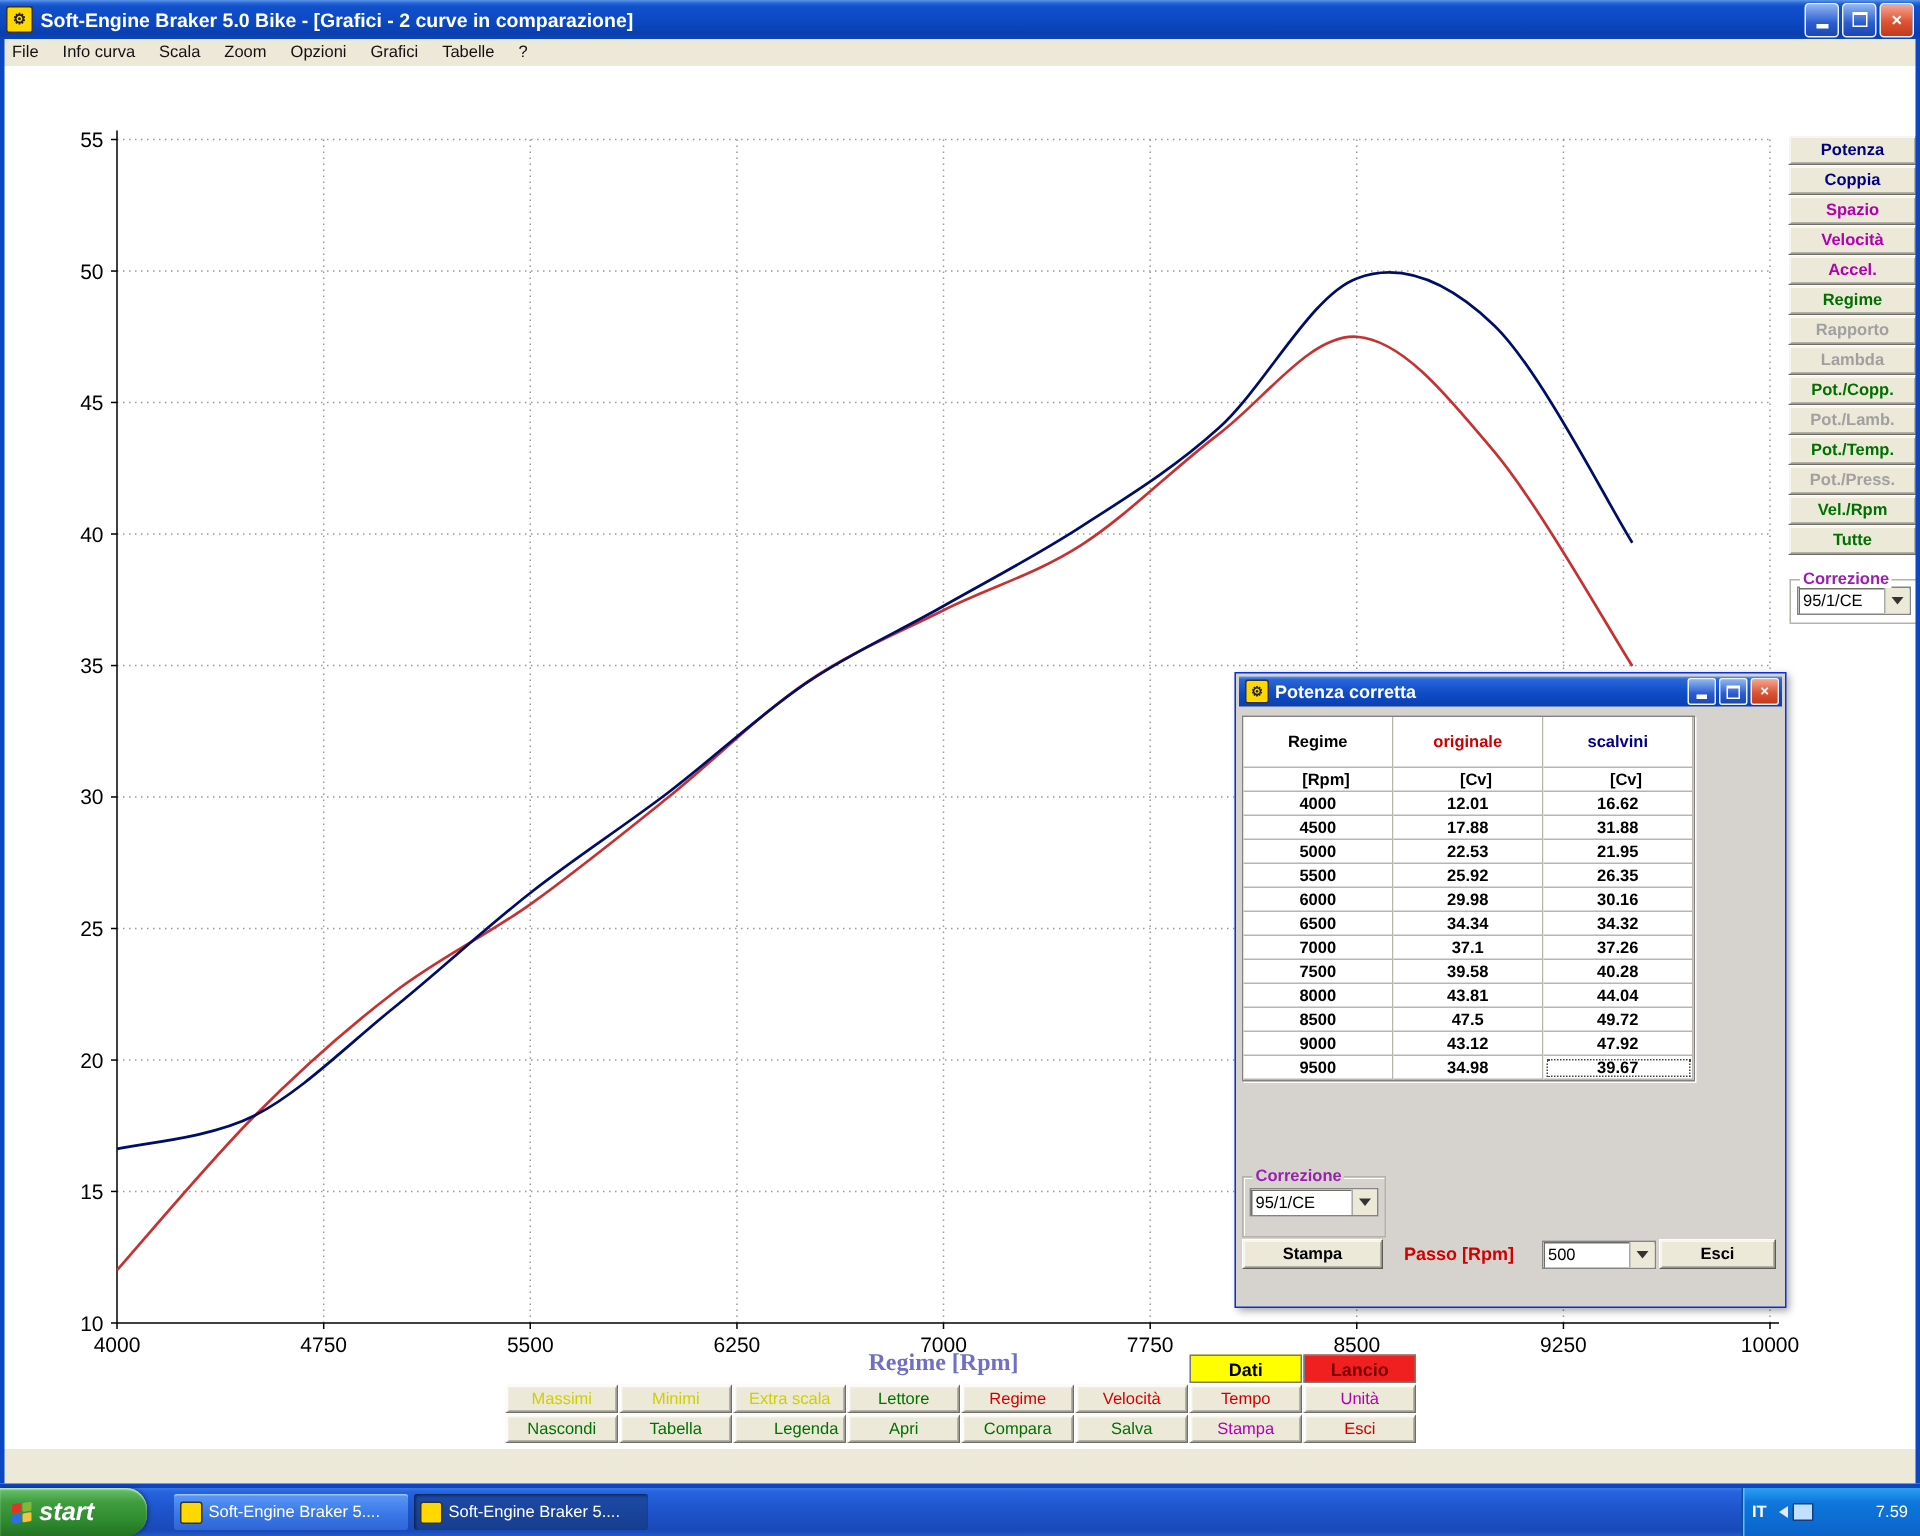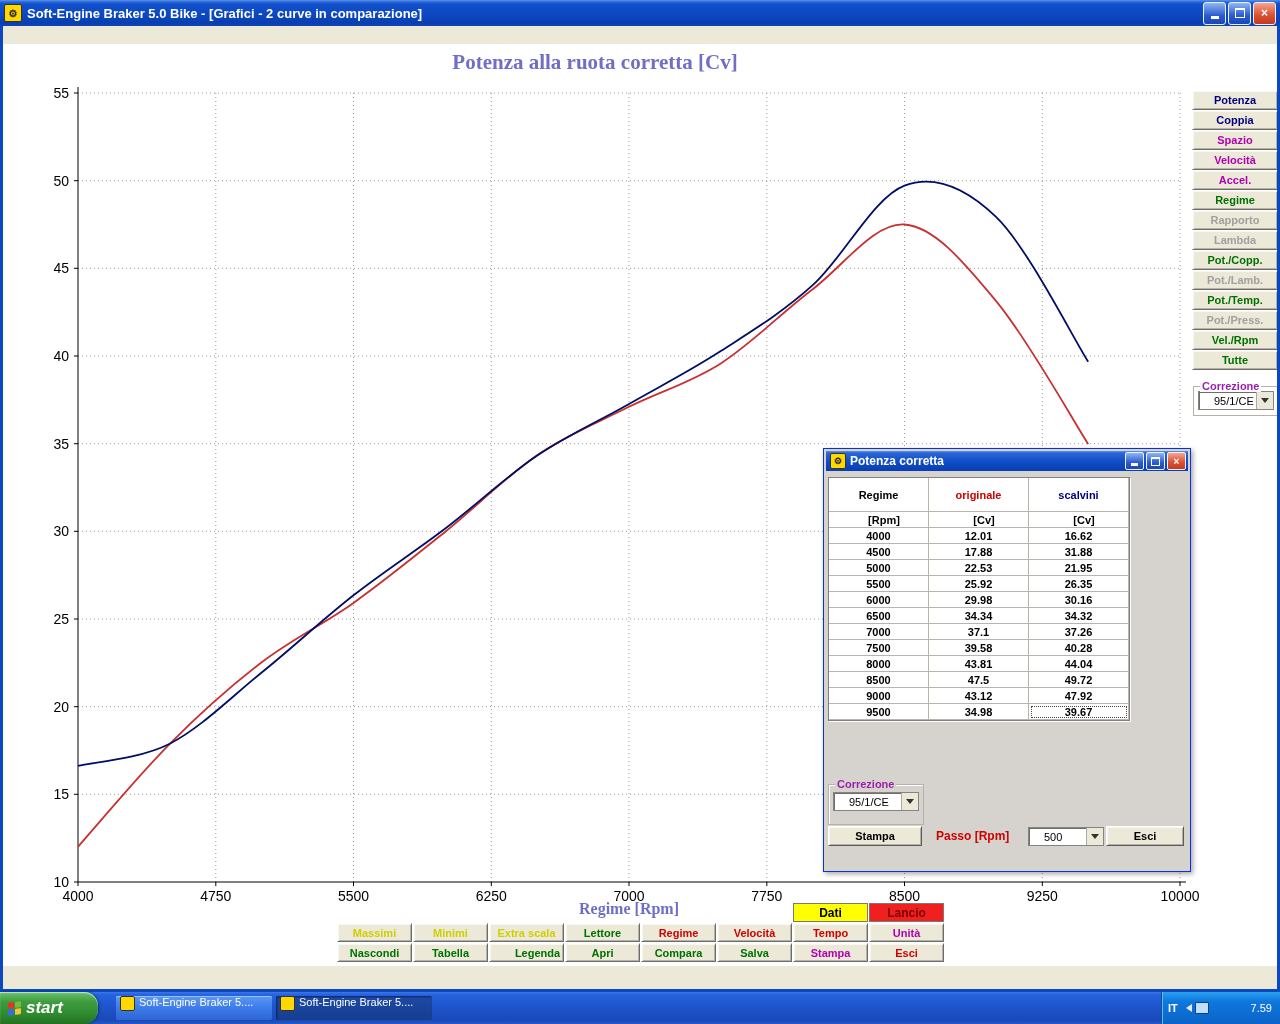--- a/index.html
+++ b/index.html
@@ -36,21 +36,21 @@
   .side-panel{position:absolute;left:1191px;top:90px;width:88px;}
   .side-btn{width:86px;height:20px;margin:0 auto;background:#ece9d8;font-weight:bold;font-size:11px;
     border:1px solid;border-color:#fff #6e6e66 #6e6e66 #fff;box-shadow:inset 1px 1px 0 #f8f7f2,inset -1px -1px 0 #b4b2a8;
     display:flex;align-items:center;justify-content:center;box-sizing:border-box;cursor:default;}
   .side-corr{position:absolute;left:1193px;top:386px;width:86px;}
   .fieldset{border:1px solid #b5b2a8;box-shadow:inset 1px 1px 0 #fff;padding:4px 4px 5px 4px;position:relative;}
   .legend{position:absolute;top:-7px;left:6px;background:#fff;padding:0 2px;font-weight:bold;font-size:11px;color:#9b1fae;}
   .dlg .legend{background:#d6d3ce;color:#9b1fae;}
   .combo{display:flex;height:19px;background:#fff;border:1px solid #848484;
     box-shadow:inset 1px 1px 0 #6e6e66;box-sizing:border-box;align-items:center;}
-  .combo .val{flex:1;font-size:11px;padding-left:15px;color:#000;white-space:nowrap;overflow:hidden;}
+  .combo .val{flex:1;font-size:11px;padding-left:3px;color:#000;white-space:nowrap;overflow:hidden;}
   .combo-btn{width:16px;height:100%;background:#ece9d8;border-left:1px solid #aaa;
     display:flex;align-items:center;justify-content:center;}
   .arr{width:0;height:0;border:4px solid transparent;border-top:5px solid #333;margin-top:4px;}
   
   .dlg{position:absolute;left:823px;top:448px;width:368px;height:424px;background:#d6d3ce;
     border:1px solid #0831d9;box-shadow:inset 0 0 0 2px #d6d3ce,2px 2px 5px rgba(0,0,0,.35);z-index:20;box-sizing:border-box;}
   .dlg-titlebar{position:absolute;left:2px;top:2px;right:2px;height:20px;
     background:linear-gradient(180deg,#5a96e8 0%,#2a66d8 10%,#0f4cc6 55%,#0a3eb0 100%);
     display:flex;align-items:center;color:#fff;font-weight:bold;font-size:12px;}
   .dlg-icon{width:14px;height:14px;margin:0 4px;background:#ffd800;border:1px solid #333;border-radius:2px;
@@ -74,42 +74,42 @@
     display:flex;align-items:center;padding-left:4px;color:#000;}
   .push-btn{position:absolute;height:20px;background:#ece9d8;border:1px solid;border-color:#fff #5c5c54 #5c5c54 #fff;
     box-shadow:inset 1px 1px 0 #f8f7f2,inset -1px -1px 0 #b4b2a8;font-weight:bold;font-size:11px;color:#000;
     display:flex;align-items:center;justify-content:center;box-sizing:border-box;cursor:default;}
   .push-btn::first-letter{text-decoration:underline;}
   .passo-label{position:absolute;font-weight:bold;font-size:12px;color:#d00000;}
   
   .bottom-grid{position:absolute;left:337px;top:903px;display:grid;
     grid-template-columns:repeat(8,75px);grid-auto-rows:19px;gap:1px;z-index:5;}
   .ctl-btn{background:#ece9d8;border:1px solid;border-color:#fff #6e6e66 #6e6e66 #fff;
-    box-shadow:inset 1px 1px 0 #f8f7f2,inset -1px -1px 0 #b4b2a8;font-weight:bold;font-size:11px;
+    box-shadow:inset 1px 1px 0 #f8f7f2,inset -1px -1px 0 #b4b2a8;font-weight:normal;font-size:11px;
     display:flex;align-items:center;justify-content:center;box-sizing:border-box;cursor:default;}
   .flag-cell{border:1px solid #7a7a72;font-weight:bold;font-size:12px;
     display:flex;align-items:center;justify-content:center;box-sizing:border-box;text-align:right;}
   
   .statusbar{position:absolute;left:0;top:966px;width:1280px;height:23px;background:#ece9d8;}
   .statusbar .inner{position:absolute;left:2px;right:2px;top:2px;bottom:3px;
     border:1px solid;border-color:#9a988c #fff #fff #9a988c;display:flex;align-items:center;
     padding-left:4px;font-weight:bold;font-size:11px;color:#000;}
   
   .taskbar{position:absolute;left:0;top:992px;width:1280px;height:32px;
     background:linear-gradient(180deg,#3b77e8 0%,#2663de 8%,#1f56cf 40%,#1a49b8 88%,#2458c8 100%);}
   .start-btn{position:absolute;left:0;top:0;width:98px;height:32px;border-radius:0 14px 14px 0;
     background:linear-gradient(180deg,#6cc26c 0%,#3f9c3f 30%,#2e8a2e 70%,#227222 100%);
     box-shadow:inset 0 1px 1px #bfe8bf,1px 0 3px rgba(0,0,0,.4);display:flex;align-items:center;color:#fff;
     font-weight:bold;font-style:italic;font-size:17px;padding-left:8px;box-sizing:border-box;}
   .winflag{display:grid;grid-template-columns:6px 6px;grid-template-rows:6px 6px;gap:1px;
     transform:skewY(-8deg);margin-right:5px;}
   .winflag span{display:block;border-radius:1px;}
   .task{position:absolute;top:4px;height:24px;width:156px;border-radius:2px;color:#fff;font-size:11px;
     background:linear-gradient(180deg,#5b99f5,#3a78e8 55%,#2f66d6);box-shadow:inset 0 1px 0 #9cc0f8;
-    display:flex;align-items:flex-start;padding-left:4px;box-sizing:border-box;white-space:nowrap;overflow:hidden;}
+    display:flex;align-items:center;padding-left:4px;box-sizing:border-box;white-space:nowrap;overflow:hidden;}
   .task.active{background:linear-gradient(180deg,#1c4aa6,#163e90);box-shadow:inset 1px 1px 2px rgba(0,0,0,.5);}
   .task .t-icon{width:13px;height:13px;background:#ffd800;border:1px solid #333;border-radius:2px;
     margin-right:4px;flex:0 0 auto;}
   .tray{position:absolute;right:0;top:0;height:32px;width:118px;
     background:linear-gradient(180deg,#2aa0f0,#0e77dd 30%,#0b63c8);border-left:1px solid #0a4fa8;
     box-shadow:inset 1px 0 0 #5cc0f8;display:flex;align-items:center;color:#fff;font-size:11px;}
   .tray .lang{font-weight:bold;margin:0 4px 0 6px;}
   .spk{width:0;height:0;border:4px solid transparent;border-right:6px solid #eaeaea;margin-right:3px;}
   .net-icon{width:12px;height:10px;background:#bfe0ff;border:1px solid #123d88;border-radius:1px;margin-right:4px;}
   .tray .time{margin-left:auto;margin-right:8px;}
@@ -126,24 +126,33 @@
       <div class="tb-btn">
           <div class="glyph-min"></div>
         </div>
       <div class="tb-btn">
           <div class="glyph-restore"></div>
         </div>
       <div class="tb-btn close">×</div>
     </div>
   </div>
 
+  <div class="menubar">
+      <span class="menu-item">File</span>
+      <span class="menu-item">Info curva</span>
+      <span class="menu-item">Scala</span>
+      <span class="menu-item">Zoom</span>
+      <span class="menu-item">Opzioni</span>
+      <span class="menu-item">Grafici</span>
+      <span class="menu-item">Tabelle</span>
+      <span class="menu-item">?</span>
+    </div>
 
   <div class="client"></div>
 
-  <div class="chart-title">Potenza alla ruota corretta [Cv]</div>
   <svg id="chart-svg" width="1200" height="870">
       <line class="grid" x1="215.8" y1="49" x2="215.8" y2="838"></line>
       <line class="grid" x1="353.5" y1="49" x2="353.5" y2="838"></line>
       <line class="grid" x1="491.3" y1="49" x2="491.3" y2="838"></line>
       <line class="grid" x1="629.0" y1="49" x2="629.0" y2="838"></line>
       <line class="grid" x1="766.8" y1="49" x2="766.8" y2="838"></line>
       <line class="grid" x1="904.5" y1="49" x2="904.5" y2="838"></line>
       <line class="grid" x1="1042.3" y1="49" x2="1042.3" y2="838"></line>
       <line class="grid" x1="1180.0" y1="49" x2="1180.0" y2="838"></line>
       <line class="grid" x1="78" y1="750.3" x2="1180" y2="750.3"></line>

